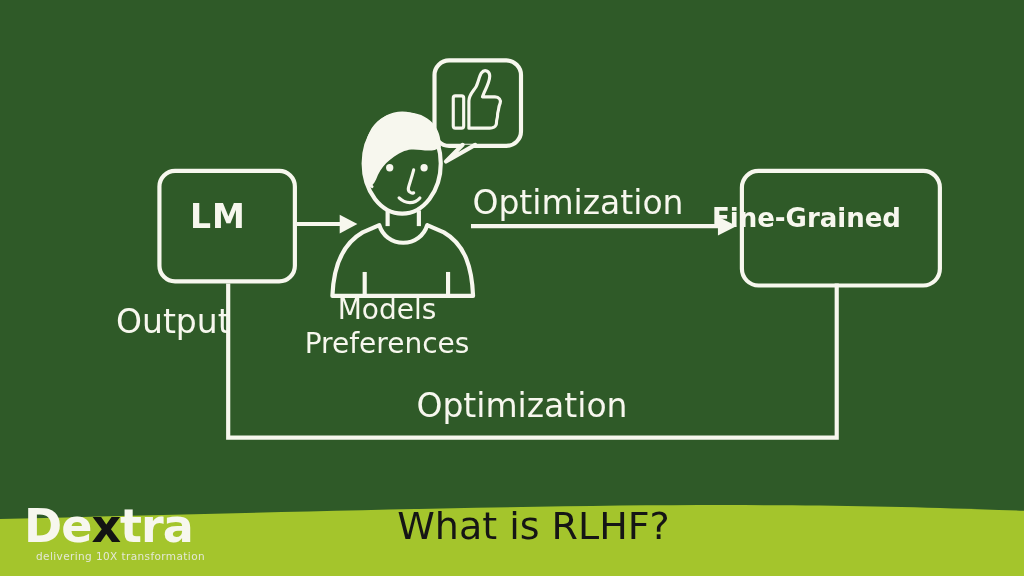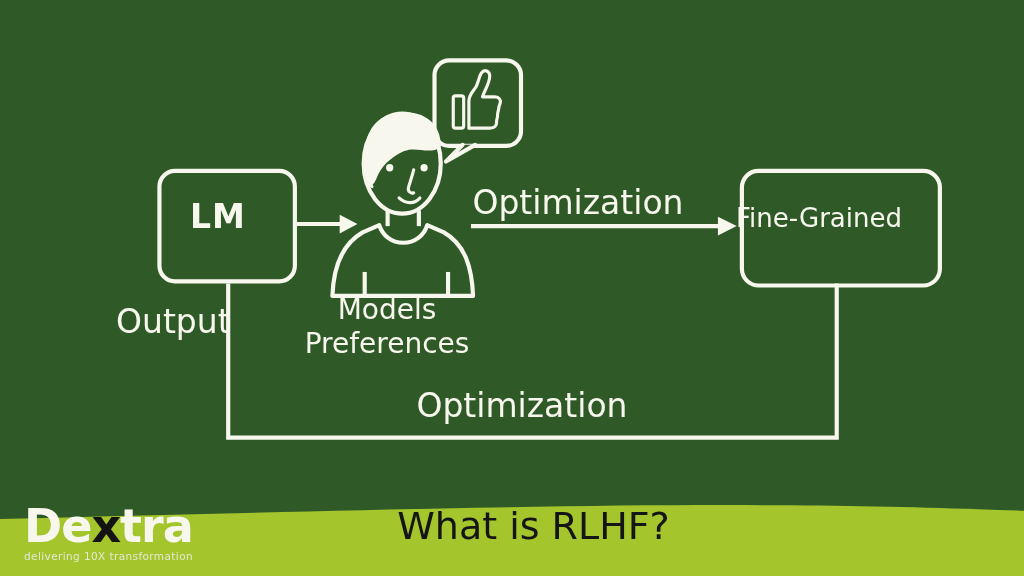--- a/index.html
+++ b/index.html
@@ -14,28 +14,28 @@
   .st.sq{stroke-linecap:butt;stroke-linejoin:miter;}
   .thin{stroke-width:3;}
   .fw{fill:var(--stroke,#f7f7ee);stroke:none;}
   .bgfill{fill:var(--background,#2f5a28);}
   .banner-shape{fill:var(--banner,#a4c52c);stroke:none;}
   .label{position:absolute;color:var(--stroke,#f7f7ee);font-size:33px;line-height:1.25;white-space:nowrap;}
   .center{text-align:center;}
   .lm-label{left:153px;top:164px;width:130px;height:106px;display:flex;align-items:center;justify-content:center;font-size:33px;font-weight:600;letter-spacing:1px;}
   .output-label{left:116px;top:301px;width:102px;text-align:left;}
   .opt-top{left:458px;top:182px;width:240px;}
-  .reward-label{left:712px;top:164px;width:190px;height:110px;display:flex;flex-direction:column;align-items:flex-end;justify-content:center;font-size:26px;line-height:1.27;}
+  .reward-label{left:712px;top:164px;width:190px;height:110px;display:flex;flex-direction:column;align-items:flex-start;justify-content:center;font-size:26px;line-height:1.27;font-weight:bold;}
   .human-caption{left:287px;top:293px;width:200px;font-size:28px;line-height:1.22;}
   .opt-bottom{left:402px;top:385px;width:240px;}
   .footer-title{left:0;right:0;top:504px;text-align:center;font-size:38px;font-weight:400;color:var(--title-text,#151515);position:absolute;white-space:nowrap;}
   .logo-block{position:absolute;left:24px;top:503px;}
   .logo-text{font-size:46px;font-weight:800;line-height:1.0;letter-spacing:-1px;color:var(--stroke,#fff);}
   .logo-text .x{color:var(--logo-x,#131313);}
-  .logo-tagline{font-size:10.5px;text-align:right;color:var(--tagline-text,#e4e8d6);letter-spacing:.4px;margin-top:1px;padding-right:2px;}
+  .logo-tagline{font-size:10.5px;text-align:right;color:var(--tagline-text,#e4e8d6);letter-spacing:.4px;margin-top:1px;padding-right:2px;margin-left:12px;}
 </style>
 </head>
 <body>
 
 <div class="stage">
 
   <svg class="diagram" viewBox="0 0 1024 576">
 
     <g>
       <rect class="st" x="153" y="164" width="130" height="106" rx="15"></rect>

